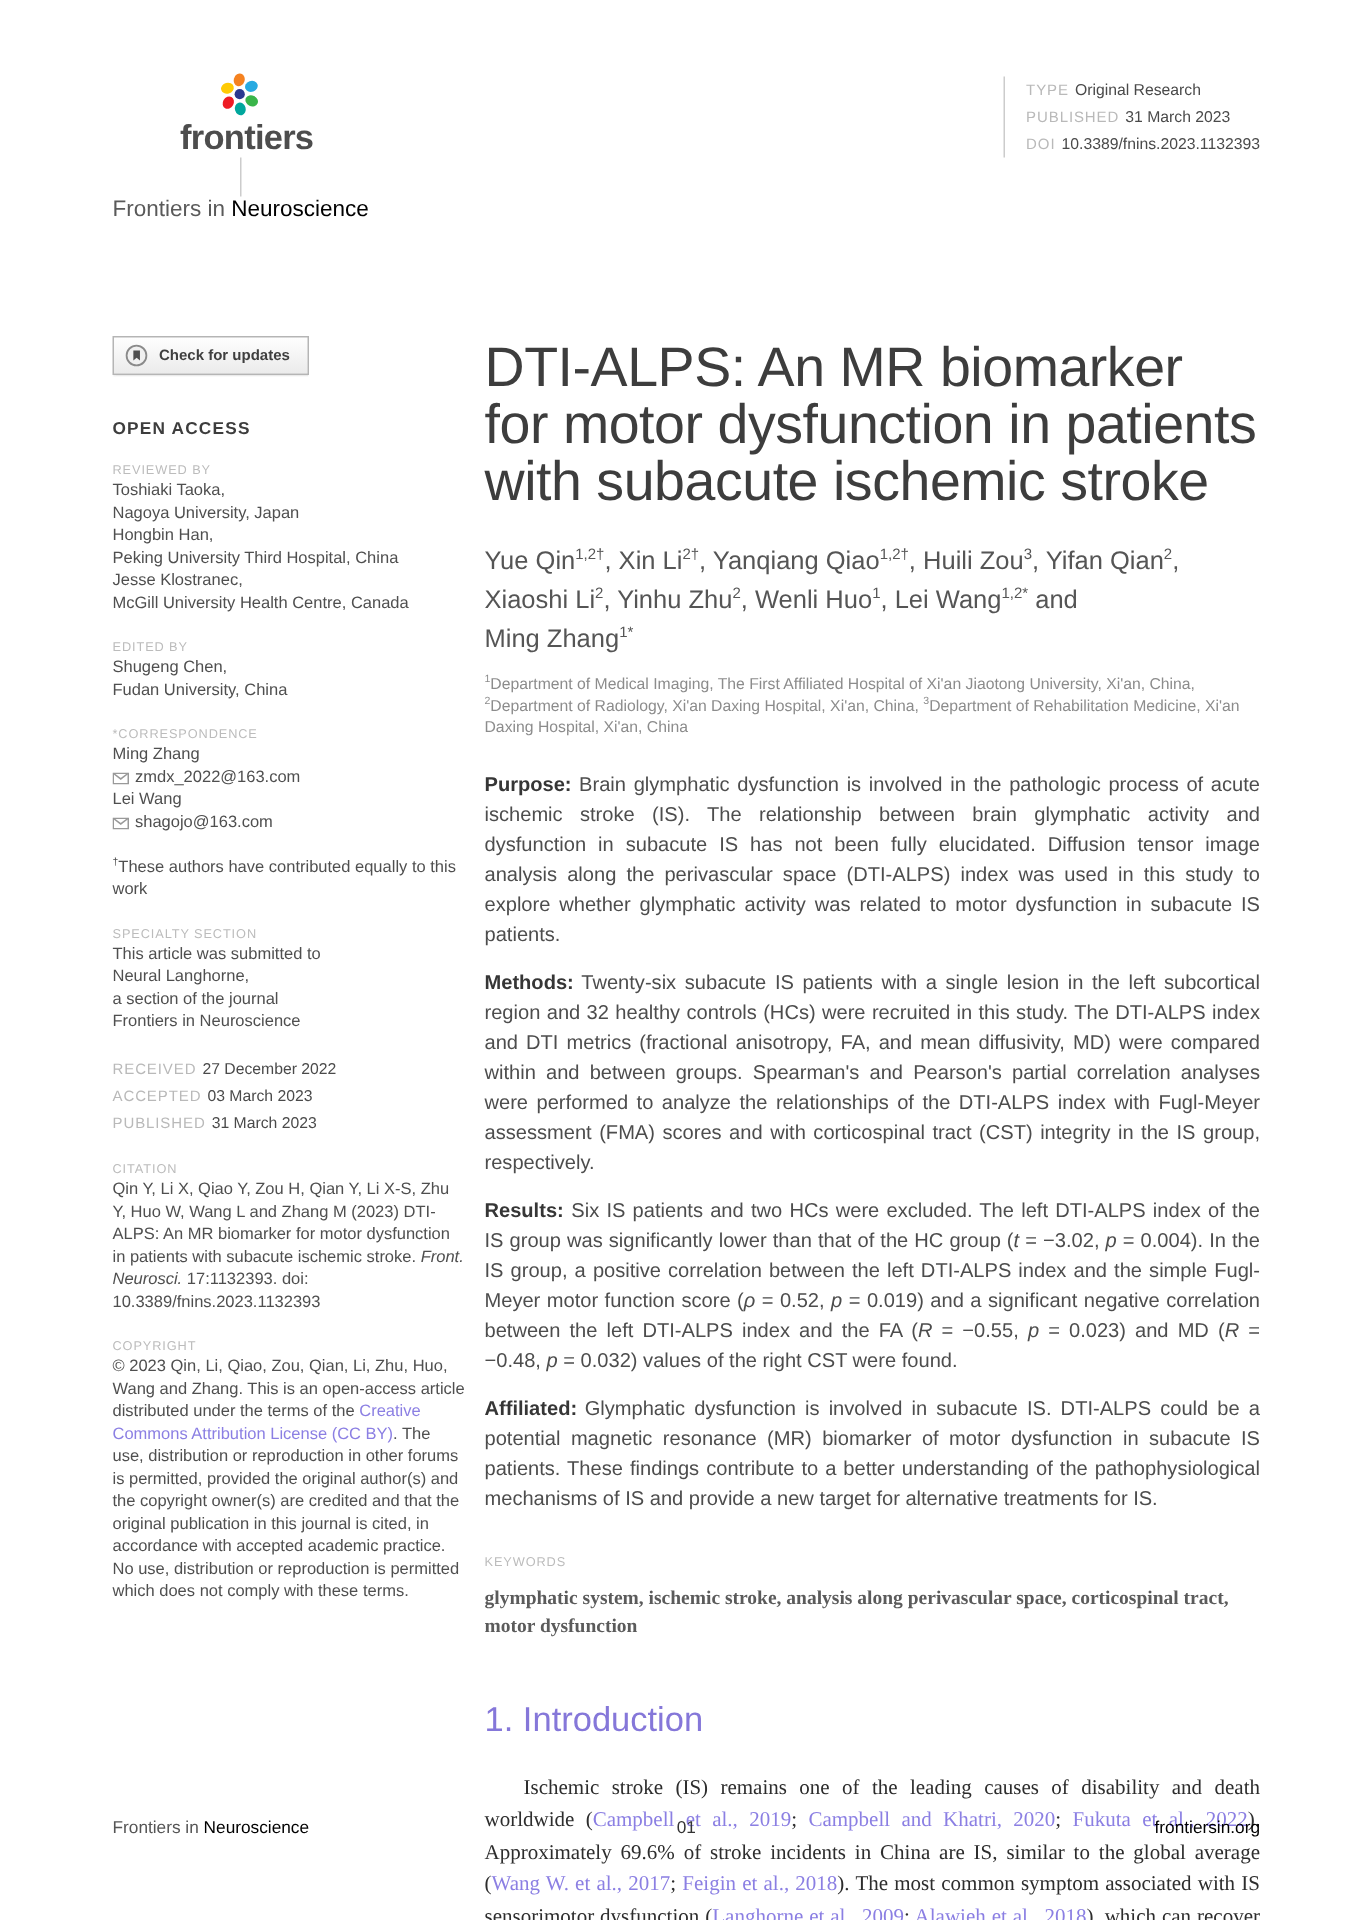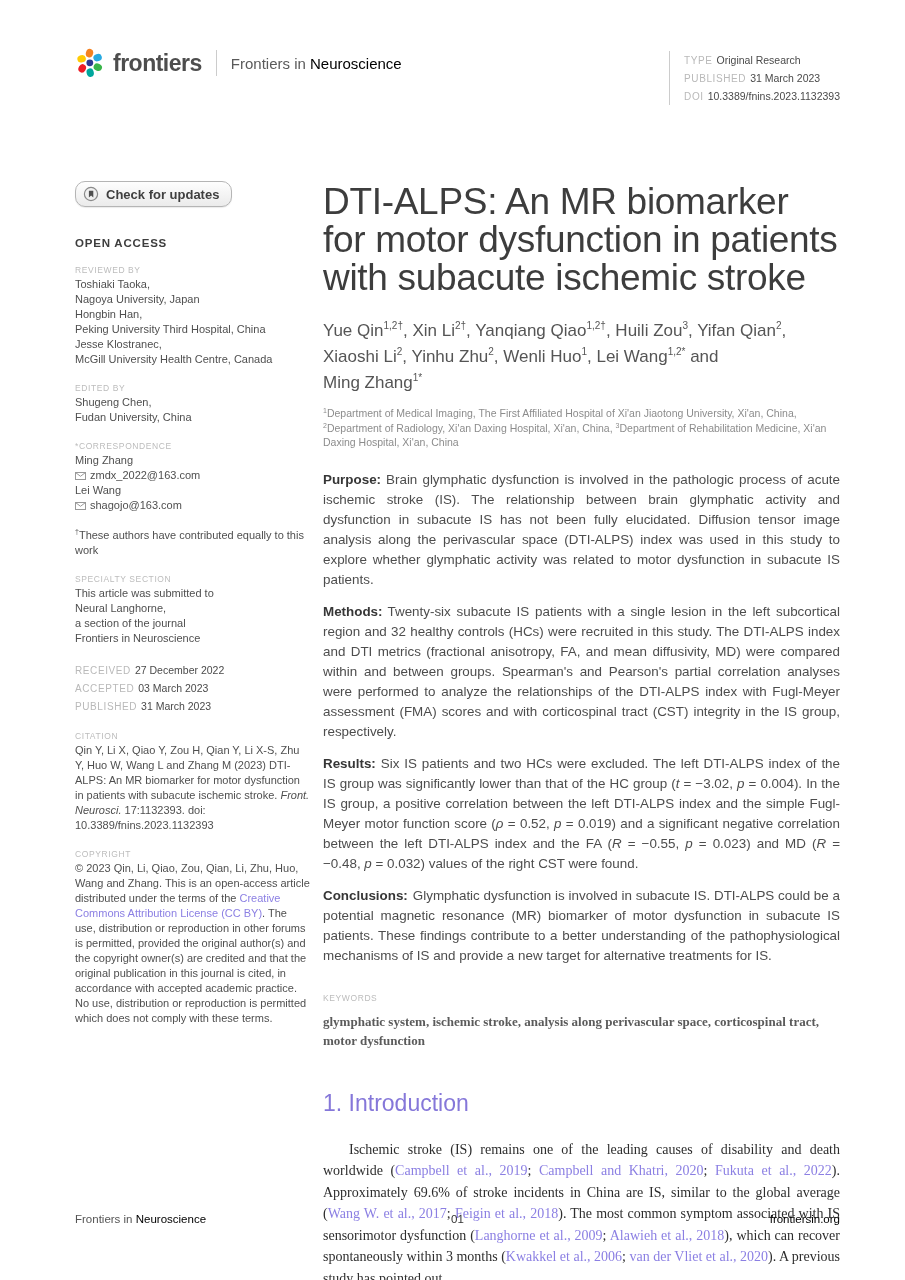--- a/index.html
+++ b/index.html
@@ -3,38 +3,38 @@
 <meta charset="utf-8">
 <style>
   html,body{margin:0;padding:0;}
   body{
     width:905px;height:1280px;position:relative;background:#ffffff;
     font-family:"Liberation Sans", sans-serif;color:#3c3c3c;overflow:hidden;
   }
   .page{padding:0 65px 0 75px;}
   
   header{display:flex;justify-content:space-between;align-items:flex-start;padding-top:48px;}
-  .brand-row{display:flex;align-items:center;}
+  .brand-row{display:flex;align-items:center;flex-direction:column;}
   .logo{display:block;}
   .brand-name{font-size:23px;font-weight:700;color:#4d4d4d;letter-spacing:-0.5px;margin-left:8px;}
   .brand-divider{width:1px;height:26px;background:#cccccc;margin:0 14px;}
   .journal{font-size:15px;color:#5a5a5a;}
   .purple{color:#000000;}
   .header-meta{border-left:1px solid #cccccc;padding-left:14px;margin-top:3px;min-height:52px;}
   .meta-row{line-height:16px;white-space:nowrap;}
   .meta-label{color:#b9b9b9;font-size:10px;letter-spacing:0.6px;margin-right:4px;}
   .meta-value{color:#4a4a4a;font-size:10.5px;}
   
   .columns{display:flex;margin-top:76px;}
   aside{width:235px;flex:0 0 235px;margin-right:13px;}
   main{width:517px;flex:0 0 517px;}
   
   .btn-updates{display:inline-flex;align-items:center;gap:7px;border:1px solid #b5b5b5;
-    background:linear-gradient(#fefefe,#ebebeb);padding:4px 12px 4px 7px;border-radius:10px;
-    font-size:13px;color:#3f3f3f;font-weight:700;cursor:pointer;box-shadow:0 1px 1px rgba(0,0,0,0.08);}
+    background:linear-gradient(#fefefe,#ebebeb);padding:4px 12px 4px 7px;border-radius:0;
+    font-size:10px;color:#3f3f3f;font-weight:700;cursor:pointer;box-shadow:0 1px 1px rgba(0,0,0,0.08);}
   .open-access{margin-top:30px;font-size:11.5px;font-weight:700;letter-spacing:0.8px;color:#3d3d3d;}
   .side-group{margin-top:15px;}
   .side-label{font-size:8.5px;color:#bcbcbc;letter-spacing:0.6px;line-height:13px;}
   .side-text{font-size:11px;color:#4f4f4f;line-height:15px;}
   .side-text sup{font-size:7px;}
   .email-row{display:flex;align-items:center;gap:4px;}
   .date-row{line-height:16px;}
   .seg-link{color:#8b7fe3;cursor:pointer;}
   
   .title{font-size:37px;line-height:38px;font-weight:500;color:#3d3d3d;letter-spacing:-0.3px;margin:2px 0 12px;}
@@ -171,21 +171,21 @@
         <div><span>Xiaoshi Li</span><sup>2</sup><span>, Yinhu Zhu</span><sup>2</sup><span>, Wenli Huo</span><sup>1</sup><span>, Lei Wang</span><sup>1,2*</sup><span> and</span></div>
         <div><span>Ming Zhang</span><sup>1*</sup></div>
       </div>
 
       <div class="affil"><sup>1</sup><span>Department of Medical Imaging, The First Affiliated Hospital of Xi'an Jiaotong University, Xi'an, China, </span><sup>2</sup><span>Department of Radiology, Xi'an Daxing Hospital, Xi'an, China, </span><sup>3</sup><span>Department of Rehabilitation Medicine, Xi'an Daxing Hospital, Xi'an, China</span></div>
 
       <section class="abstract">
         <p><span class="lead">Purpose:</span><span><span>Brain glymphatic dysfunction is involved in the pathologic process of acute ischemic stroke (IS). The relationship between brain glymphatic activity and dysfunction in subacute IS has not been fully elucidated. Diffusion tensor image analysis along the perivascular space (DTI-ALPS) index was used in this study to explore whether glymphatic activity was related to motor dysfunction in subacute IS patients.</span></span></p>
         <p><span class="lead">Methods:</span><span><span>Twenty-six subacute IS patients with a single lesion in the left subcortical region and 32 healthy controls (HCs) were recruited in this study. The DTI-ALPS index and DTI metrics (fractional anisotropy, FA, and mean diffusivity, MD) were compared within and between groups. Spearman's and Pearson's partial correlation analyses were performed to analyze the relationships of the DTI-ALPS index with Fugl-Meyer assessment (FMA) scores and with corticospinal tract (CST) integrity in the IS group, respectively.</span></span></p>
         <p><span class="lead">Results:</span><span><span>Six IS patients and two HCs were excluded. The left DTI-ALPS index of the IS group was significantly lower than that of the HC group (</span><em>t</em><span> = −3.02, </span><em>p</em><span> = 0.004). In the IS group, a positive correlation between the left DTI-ALPS index and the simple Fugl-Meyer motor function score (</span><em>ρ</em><span> = 0.52, </span><em>p</em><span> = 0.019) and a significant negative correlation between the left DTI-ALPS index and the FA (</span><em>R</em><span> = −0.55, </span><em>p</em><span> = 0.023) and MD (</span><em>R</em><span> = −0.48, </span><em>p</em><span> = 0.032) values of the right CST were found.</span></span></p>
-        <p><span class="lead">Conclusions:</span><span><span>Glymphatic dysfunction is involved in subacute IS. DTI-ALPS could be a potential magnetic resonance (MR) biomarker of motor dysfunction in subacute IS patients. These findings contribute to a better understanding of the pathophysiological mechanisms of IS and provide a new target for alternative treatments for IS.</span></span></p>
+        <p><span class="lead">Affiliated:</span><span><span>Glymphatic dysfunction is involved in subacute IS. DTI-ALPS could be a potential magnetic resonance (MR) biomarker of motor dysfunction in subacute IS patients. These findings contribute to a better understanding of the pathophysiological mechanisms of IS and provide a new target for alternative treatments for IS.</span></span></p>
       </section>
 
       <div class="keywords">
         <div class="side-label">KEYWORDS</div>
         <div class="kw-text">glymphatic system, ischemic stroke, analysis along perivascular space, corticospinal tract, motor dysfunction</div>
       </div>
 
       <h2 class="intro-heading">1. Introduction</h2>
       <p class="intro-para"><span>Ischemic stroke (IS) remains one of the leading causes of disability and death worldwide (</span><span class="seg-link">Campbell et al., 2019</span><span>; </span><span class="seg-link">Campbell and Khatri, 2020</span><span>; </span><span class="seg-link">Fukuta et al., 2022</span><span>). Approximately 69.6% of stroke incidents in China are IS, similar to the global average (</span><span class="seg-link">Wang W. et al., 2017</span><span>; </span><span class="seg-link">Feigin et al., 2018</span><span>). The most common symptom associated with IS sensorimotor dysfunction (</span><span class="seg-link">Langhorne et al., 2009</span><span>; </span><span class="seg-link">Alawieh et al., 2018</span><span>), which can recover spontaneously within 3 months (</span><span class="seg-link">Kwakkel et al., 2006</span><span>; </span><span class="seg-link">van der Vliet et al., 2020</span><span>). A previous study has pointed out</span></p>
     </main>

